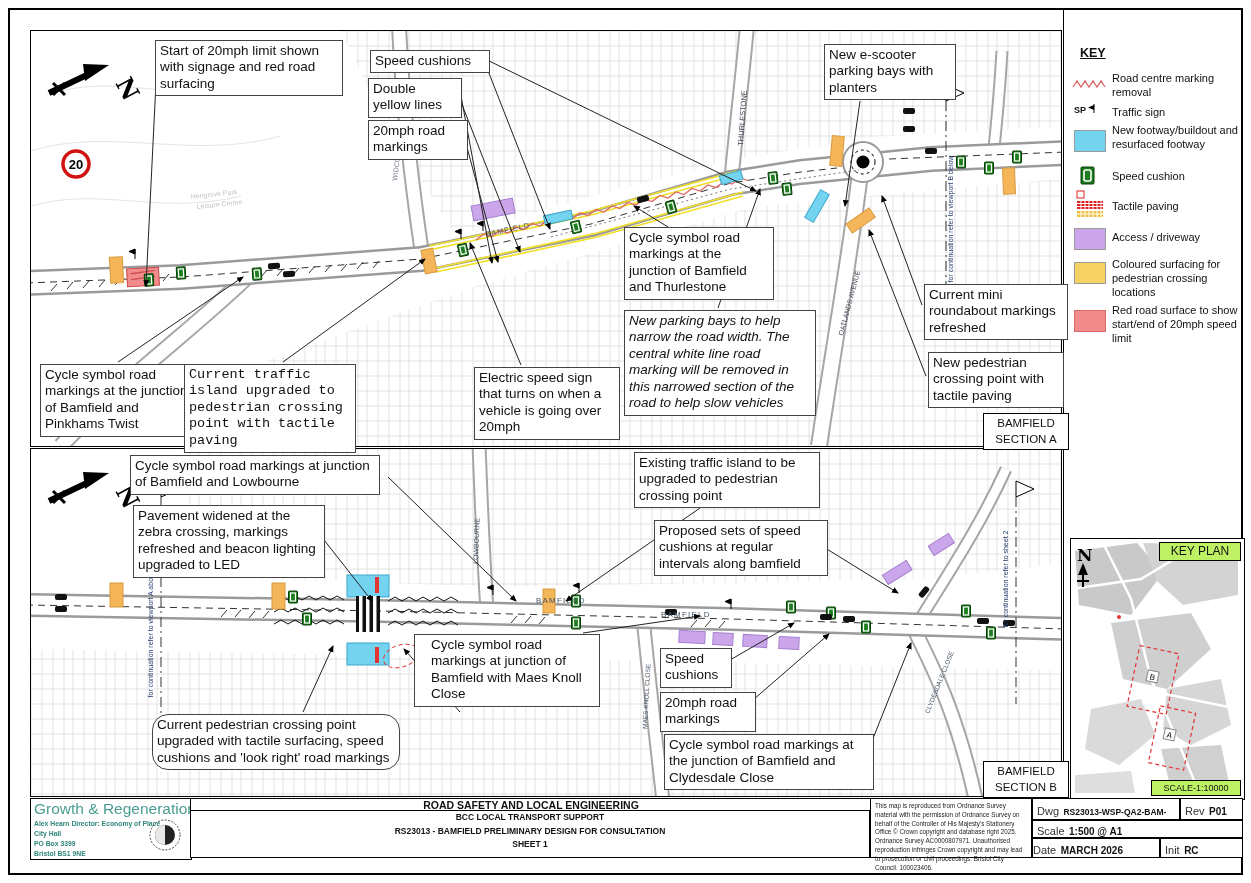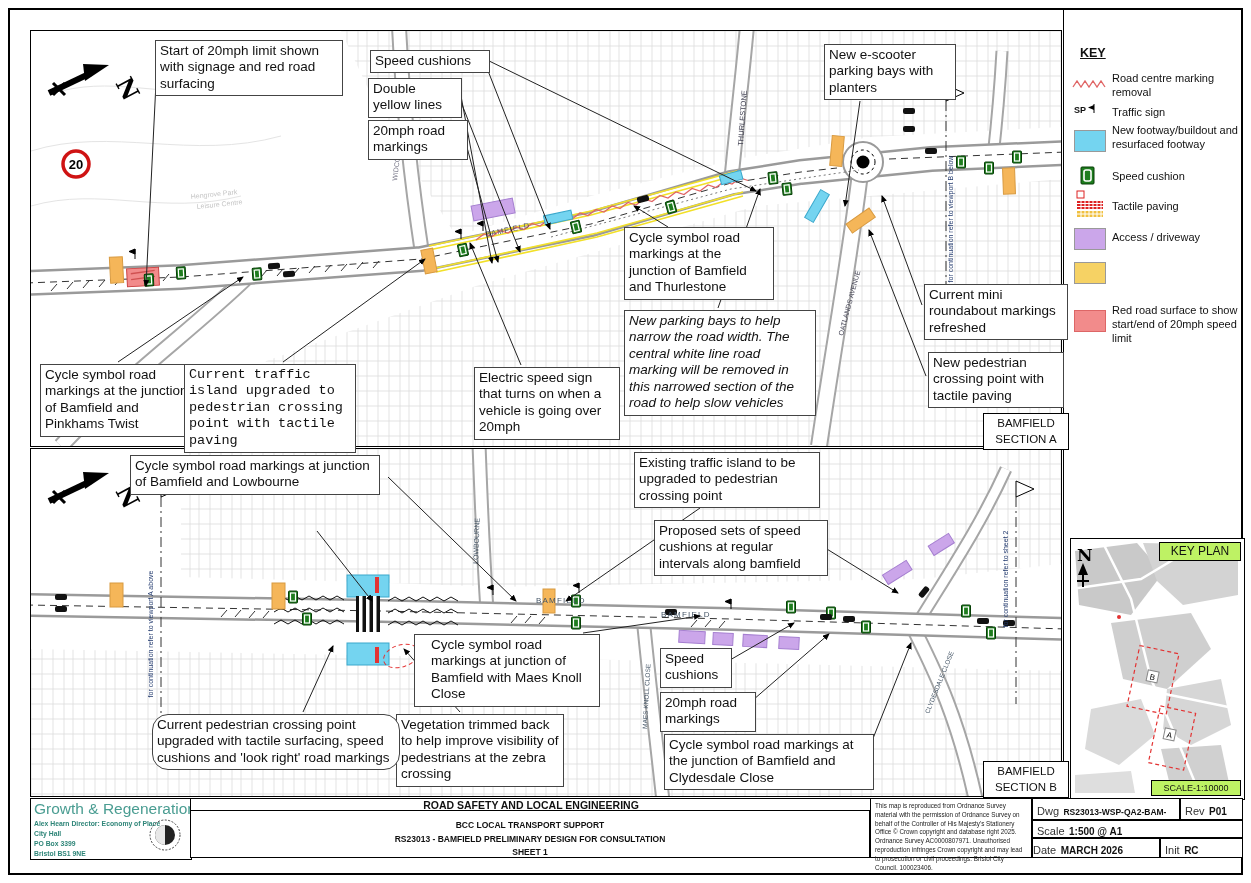--- a/index.html
+++ b/index.html
@@ -349,24 +349,24 @@
   <div class="callout" style="left:624px;top:310px;width:182px;font-style:italic;">New parking bays to help narrow the road width. The central white line road marking will be removed in this narrowed section of the road to help slow vehicles</div>
   <div class="callout" style="left:928px;top:352px;width:126px;">New pedestrian crossing point with tactile paving</div>
   <div class="callout" style="left:924px;top:284px;width:134px;">Current mini roundabout markings refreshed</div>
   <div class="callout" style="left:40px;top:364px;width:148px;">Cycle symbol road markings at the junction of Bamfield and Pinkhams Twist</div>
   <div class="callout" style="left:184px;top:364px;width:162px;font-family:Liberation Mono, monospace;">Current traffic island upgraded to pedestrian crossing point with tactile paving</div>
   <div class="callout" style="left:474px;top:367px;width:136px;">Electric speed sign that turns on when a vehicle is going over 20mph</div>
   <div class="section-label" style="left:983px;top:413px;width:72px;">BAMFIELD
 SECTION A</div>
 
   <div class="callout" style="left:130px;top:455px;width:240px;">Cycle symbol road markings at junction of Bamfield and Lowbourne</div>
+  <div class="callout" style="left:133px;top:505px;width:182px;">Pavement widened at the zebra crossing, markings refreshed and beacon lighting upgraded to LED</div>
   <div class="callout" style="left:634px;top:452px;width:176px;">Existing traffic island to be upgraded to pedestrian crossing point</div>
   <div class="callout" style="left:654px;top:520px;width:164px;">Proposed sets of speed cushions at regular intervals along bamfield</div>
   <div class="callout" style="left:414px;top:634px;width:164px;padding-left:16px;">Cycle symbol road markings at junction of Bamfield with Maes Knoll Close</div>
-  <div class="callout" style="left:396px;top:714px;width:158px;">Vegetation trimmed back to help improve visibility of pedestrians at the zebra crossing</div>
   <div class="callout" style="left:152px;top:714px;width:238px;border-radius:16px;">Current pedestrian crossing point upgraded with tactile surfacing, speed cushions and 'look right' road markings</div>
   <div class="callout" style="left:660px;top:648px;width:62px;">Speed cushions</div>
   <div class="callout" style="left:660px;top:692px;width:86px;">20mph road markings</div>
   <div class="callout" style="left:664px;top:734px;width:200px;">Cycle symbol road markings at the junction of Bamfield and Clydesdale Close</div>
   <div class="section-label" style="left:983px;top:761px;width:72px;">BAMFIELD
 SECTION B</div>
 
   <div class="key-title">KEY</div>
 
   <div class="key-icon" style="left:1072px;top:76px;">
@@ -403,20 +403,21 @@
       <rect x="1" y="21" width="26" height="6" fill="#f0c040"></rect>
       <path d="M1,24 H27 M5,21 V27 M9,21 V27 M13,21 V27 M17,21 V27 M21,21 V27 M25,21 V27" stroke="#fff" stroke-width="1"></path>
     </svg>
   </div>
   <div class="key-label" style="top:200px;">Tactile paving</div>
 
   <div class="key-icon swatch" style="left:1074px;top:228px;background:#cba6ea;"></div>
   <div class="key-label" style="top:231px;">Access / driveway</div>
 
   <div class="key-icon swatch" style="left:1074px;top:262px;background:#f6d264;"></div>
+  <div class="key-label" style="top:258px;">Coloured surfacing for pedestrian crossing locations</div>
 
   <div class="key-icon swatch" style="left:1074px;top:310px;background:#f28b8b;border-color:#d66;"></div>
   <div class="key-label" style="top:304px;">Red road surface to show start/end of 20mph speed limit</div>
 
   <div class="kp-box">
     <svg width="171" height="258" viewBox="0 0 171 258">
       <g fill="#c9c9c9">
         <polygon points="4,12 66,4 92,34 60,76 8,66"></polygon>
         <polygon points="72,4 167,6 167,56 112,66 86,42" fill="#d3d3d3"></polygon>
         <polygon points="40,84 120,74 140,110 96,150 52,140" fill="#cfcfcf"></polygon>
@@ -463,21 +464,21 @@
       <div>Bristol BS1 9NE</div>
     </div>
     <svg width="40" height="40" style="position:absolute;right:6px;top:16px;">
       <circle cx="20" cy="20" r="15" fill="none" stroke="#444" stroke-width="1" stroke-dasharray="2,1.5"></circle>
       <circle cx="20" cy="20" r="10" fill="#222"></circle>
       <path d="M20,10 A10,10 0 0 0 20,30 Z" fill="#e8e8e8"></path>
     </svg>
   </div>
 
   <div class="tb-cell" style="left:190px;top:798px;width:680px;height:12px;text-align:center;font-size:10.5px;font-weight:bold;line-height:12px;">ROAD SAFETY AND LOCAL ENGINEERING</div>
-  <div class="tb-cell" style="left:190px;top:810px;width:680px;height:48px;text-align:center;font-size:8.5px;font-weight:bold;padding-top:8px;line-height:1.6;box-sizing:border-box;">
+  <div class="tb-cell" style="left:190px;top:810px;width:680px;height:48px;text-align:center;font-size:8.5px;font-weight:bold;line-height:1.6;box-sizing:border-box;">
     <div>BCC LOCAL TRANSPORT SUPPORT</div>
     <div>RS23013 - BAMFIELD PRELIMINARY DESIGN FOR CONSULTATION</div>
     <div>SHEET 1</div>
   </div>
 
   <div class="tb-cell tb-copy" style="left:870px;top:798px;width:162px;height:60px;box-sizing:border-box;">This map is reproduced from Ordnance Survey material with the permission of Ordnance Survey on behalf of the Controller of His Majesty's Stationery Office © Crown copyright and database right 2025. Ordnance Survey AC0000807971. Unauthorised reproduction infringes Crown copyright and may lead to prosecution or civil proceedings. Bristol City Council. 100023406.</div>
 
   <div class="tb-cell" style="left:1032px;top:798px;width:148px;height:22px;line-height:22px;padding-left:4px;box-sizing:border-box;">
     <span class="tb-lab">Dwg</span>
     <span class="tb-val" style="font-size:8.5px;">RS23013-WSP-QA2-BAM-SK-HW-0100-01</span>

